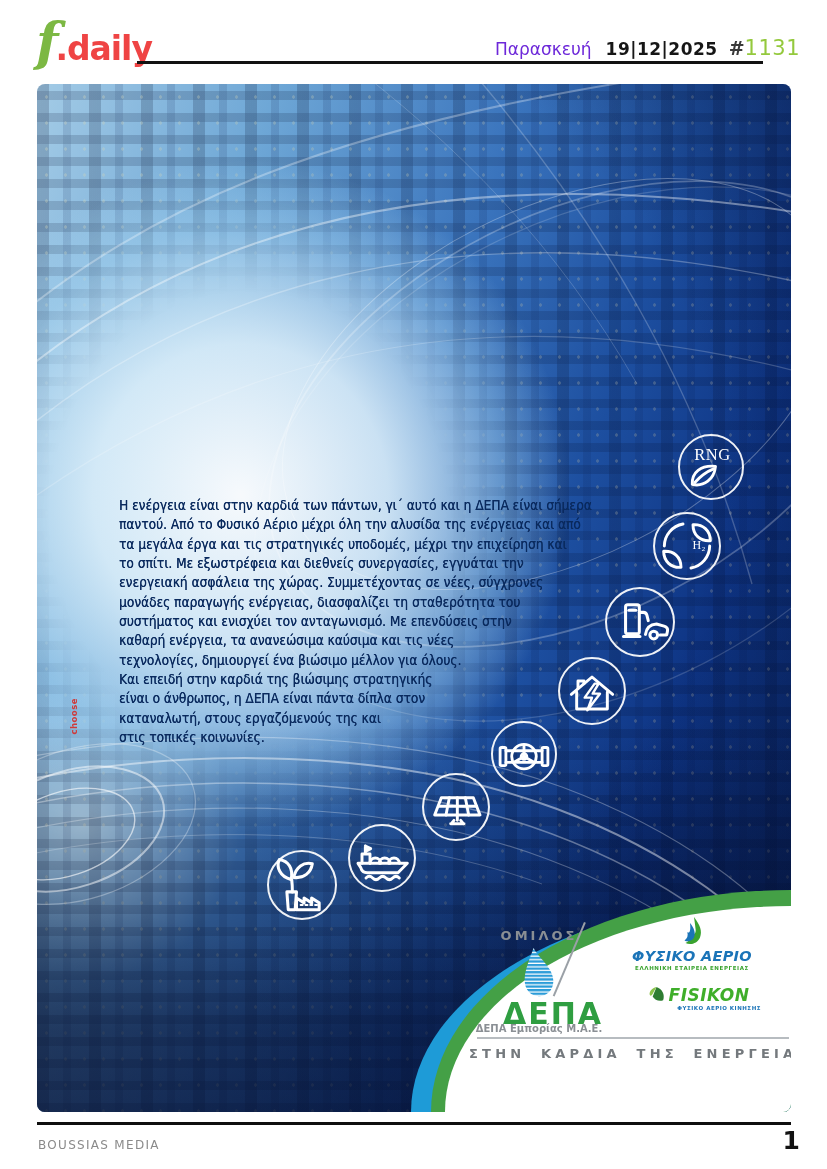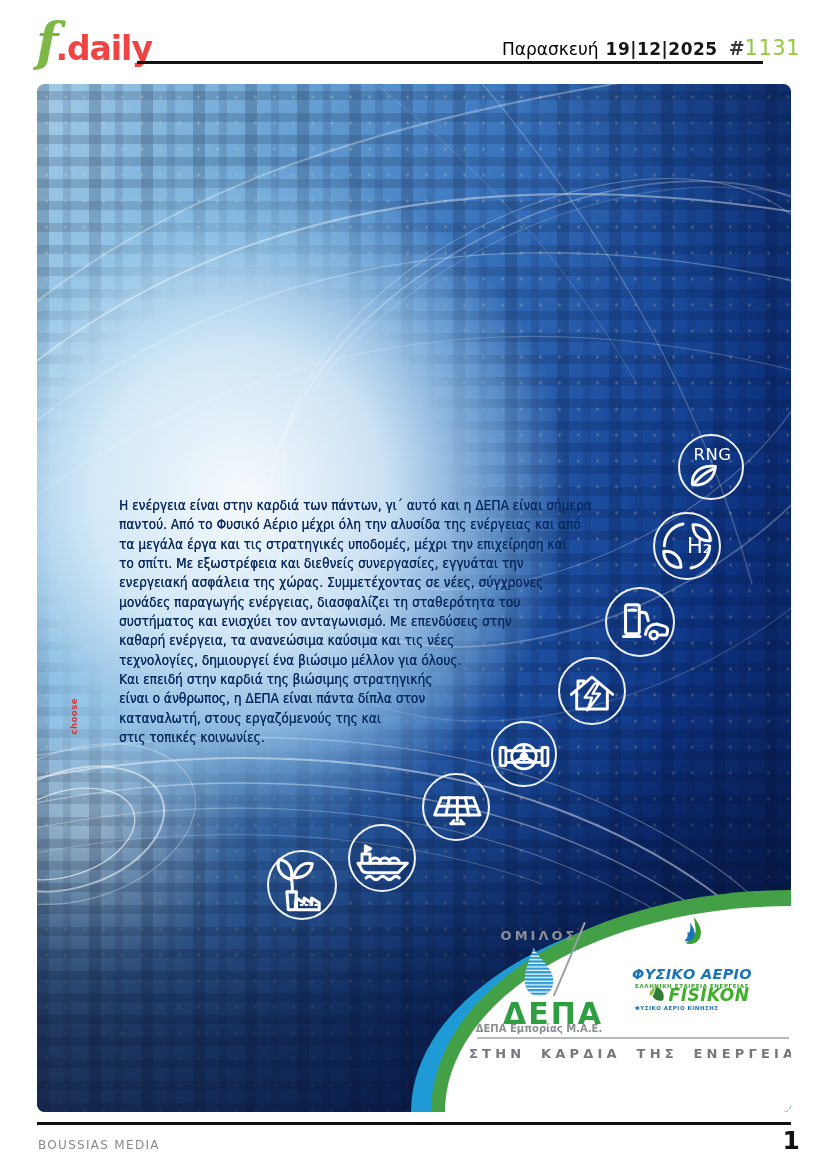--- a/index.html
+++ b/index.html
@@ -6,21 +6,21 @@
   body { background:#fff; font-family:"DejaVu Sans", sans-serif; }
   .page { position:relative; width:827px; height:1169px; background:#fff; overflow:hidden; }
 
   
   .masthead { position:absolute; left:0; top:0; width:100%; height:84px; }
   .logo { position:absolute; left:36px; top:16px; display:flex; align-items:baseline; }
   .logo-f { font-family:"DejaVu Serif", serif; font-style:italic; font-weight:bold; font-size:52px; color:#7cb843; line-height:1; }
   .logo-rest { font-size:33px; font-weight:bold; color:#ef4444; letter-spacing:-1px; margin-left:-3px; }
   .masthead-rule { position:absolute; left:137px; top:61px; width:626px; height:3px; background:#121212; }
   .issue-info { position:absolute; right:27px; top:36px; font-size:17px; white-space:nowrap; }
-  .issue-info .day { color:#000000; font-weight:normal; margin-right:7px; }
+  .issue-info .day { color:#6d28d9; font-weight:normal; margin-right:14px; }
   .issue-info .date { color:#161616; font-weight:bold; letter-spacing:0.5px;text-align:right; }
   .issue-info .hash { color:#3a3a3a; font-weight:bold; margin-left:11px; font-size:19px; }
   .issue-info .issue { color:#94c93d; font-size:21px; letter-spacing:0.5px; }
 
   
   .ad { position:absolute; left:37px; top:84px; width:754px; height:1028px; border-radius:8px; overflow:hidden;
     background:
       radial-gradient(ellipse 56% 42% at 27% 40%, rgba(255,255,255,0.95) 0%, rgba(226,243,252,0.85) 35%, rgba(168,214,242,0.45) 62%, rgba(120,180,225,0) 78%),
       radial-gradient(ellipse 30% 22% at 6% 72%, rgba(214,240,252,0.75), rgba(214,240,252,0) 70%),
       linear-gradient(108deg, #a3cbe6 0%, #6ea7d6 22%, #3a74bd 45%, #1d4fa0 62%, #0e3484 78%, #092663 100%);
@@ -48,25 +48,25 @@
   .headline .t3 { font-size:56px; font-weight:bold; letter-spacing:5px; color:#1c4690; }
   .body-copy { position:absolute; left:82px; top:412px; font-size:14.5px; line-height:19.35px; color:#0a2a5e;
     transform:scaleX(0.84); transform-origin:left top; text-shadow:0.3px 0 0 currentColor; }
   .body-copy div { white-space:nowrap; }
   .agency-credit { position:absolute; left:32px; top:614px; writing-mode:vertical-rl; transform:rotate(180deg);
     font-size:8.5px; font-weight:bold; color:#cf3a3a; letter-spacing:0.5px; }
 
   
   .badge { position:absolute; border:2.5px solid rgba(255,255,255,0.93); border-radius:50%; }
   .badge svg { position:absolute; inset:0; width:100%; height:100%; }
-  .badge .badge-label { position:absolute; width:100%; text-align:center; color:#fff; font-weight:500; }
+  .badge .badge-label { position:absolute; width:100%; text-align:center; color:#fff; font-weight:500;font-family:Liberation Serif, serif; }
   .badge-rng   { left:641px; top:350px; width:66px; height:66px; }
   .badge-rng .badge-label { top:9px; font-size:16.5px; letter-spacing:0.5px; padding-left:3px; }
   .badge-h2    { left:616px; top:428px; width:68px; height:68px; }
-  .badge-h2 .badge-label { top:50%; transform:translateY(-52%); font-size:21px;padding-left:24px; }
+  .badge-h2 .badge-label { top:50%; transform:translateY(-52%); font-size:12px;padding-left:24px; }
   .badge-cng   { left:568px; top:503px; width:70px; height:70px; }
   .badge-house { left:521px; top:573px; width:68px; height:68px; }
   .badge-valve { left:454px; top:637px; width:66px; height:66px; }
   .badge-solar { left:385px; top:689px; width:68px; height:68px; }
   .badge-ship  { left:311px; top:740px; width:68px; height:68px; }
   .badge-plant { left:230px; top:766px; width:70px; height:70px; }
 
   
   .band-blue  { position:absolute; right:0; bottom:0; width:380px; height:216px; background:#1e9bd7; border-top-left-radius:100%; }
   .band-green { position:absolute; right:0; bottom:0; width:360px; height:222px; background:#44a046; border-top-left-radius:100%; }
@@ -76,23 +76,23 @@
     font-size:13px; font-weight:bold; letter-spacing:3px; color:#8a8f94; }
   .depa-drop { position:absolute; left:479px; top:862px; width:46px; height:52px; }
   .depa-name { position:absolute; left:438px; top:912px; width:128px; text-align:right;
     font-size:30px; font-weight:bold; color:#2f9e41; letter-spacing:2px; }
   .depa-entity { position:absolute; left:418px; top:939px; width:168px; text-align:center;
     font-size:10px; font-weight:bold; color:#8a8f94; }
   .partner-sep { position:absolute; left:547px; top:838px; width:1.5px; height:80px; background:#9aa0a6;
     transform:rotate(23deg); transform-origin:top left; }
   .fysiko { position:absolute; left:592px; top:832px; width:126px; text-align:center; }
   .fysiko svg { display:block; margin:0 auto; }
-  .fysiko-name { font-size:14.5px; font-weight:bold; font-style:italic; color:#1b74b8; letter-spacing:0.3px; margin-top:20px; }
+  .fysiko-name { font-size:14.5px; font-weight:bold; font-style:italic; color:#1b74b8; letter-spacing:0.3px; margin-top:2px; }
   .fysiko-tagline { font-size:5.5px; font-weight:bold; color:#3aa32f; letter-spacing:0.6px; margin-top:1px; }
-  .fisikon { position:absolute; left:598px; top:901px; width:126px; text-align:left; }
+  .fisikon { position:absolute; left:598px; top:901px; width:126px; text-align:right; }
   .fisikon-row { display:flex; align-items:center; justify-content:center; gap:3px; }
   .fisikon-name { font-size:17px; font-weight:bold; font-style:italic; color:#3fae2a; letter-spacing:0.5px; }
   .fisikon-tagline { font-size:5.5px; font-weight:bold; color:#1b74b8; letter-spacing:0.5px; margin-top:0; }
   .partner-rule { position:absolute; left:440px; top:953px; width:312px; height:1.5px; background:#b7bcc0; }
   .partner-tagline { position:absolute; left:432px; top:962px; width:328px; text-align:center; white-space:nowrap;
     font-size:13px; font-weight:bold; color:#74797d; letter-spacing:4.2px; word-spacing:7px; }
 
   
   .footer-rule { position:absolute; left:37px; top:1122px; width:754px; height:3px;
     border-top:2.5px solid #0f0f0f; border-bottom:1.5px solid #0f0f0f; }

